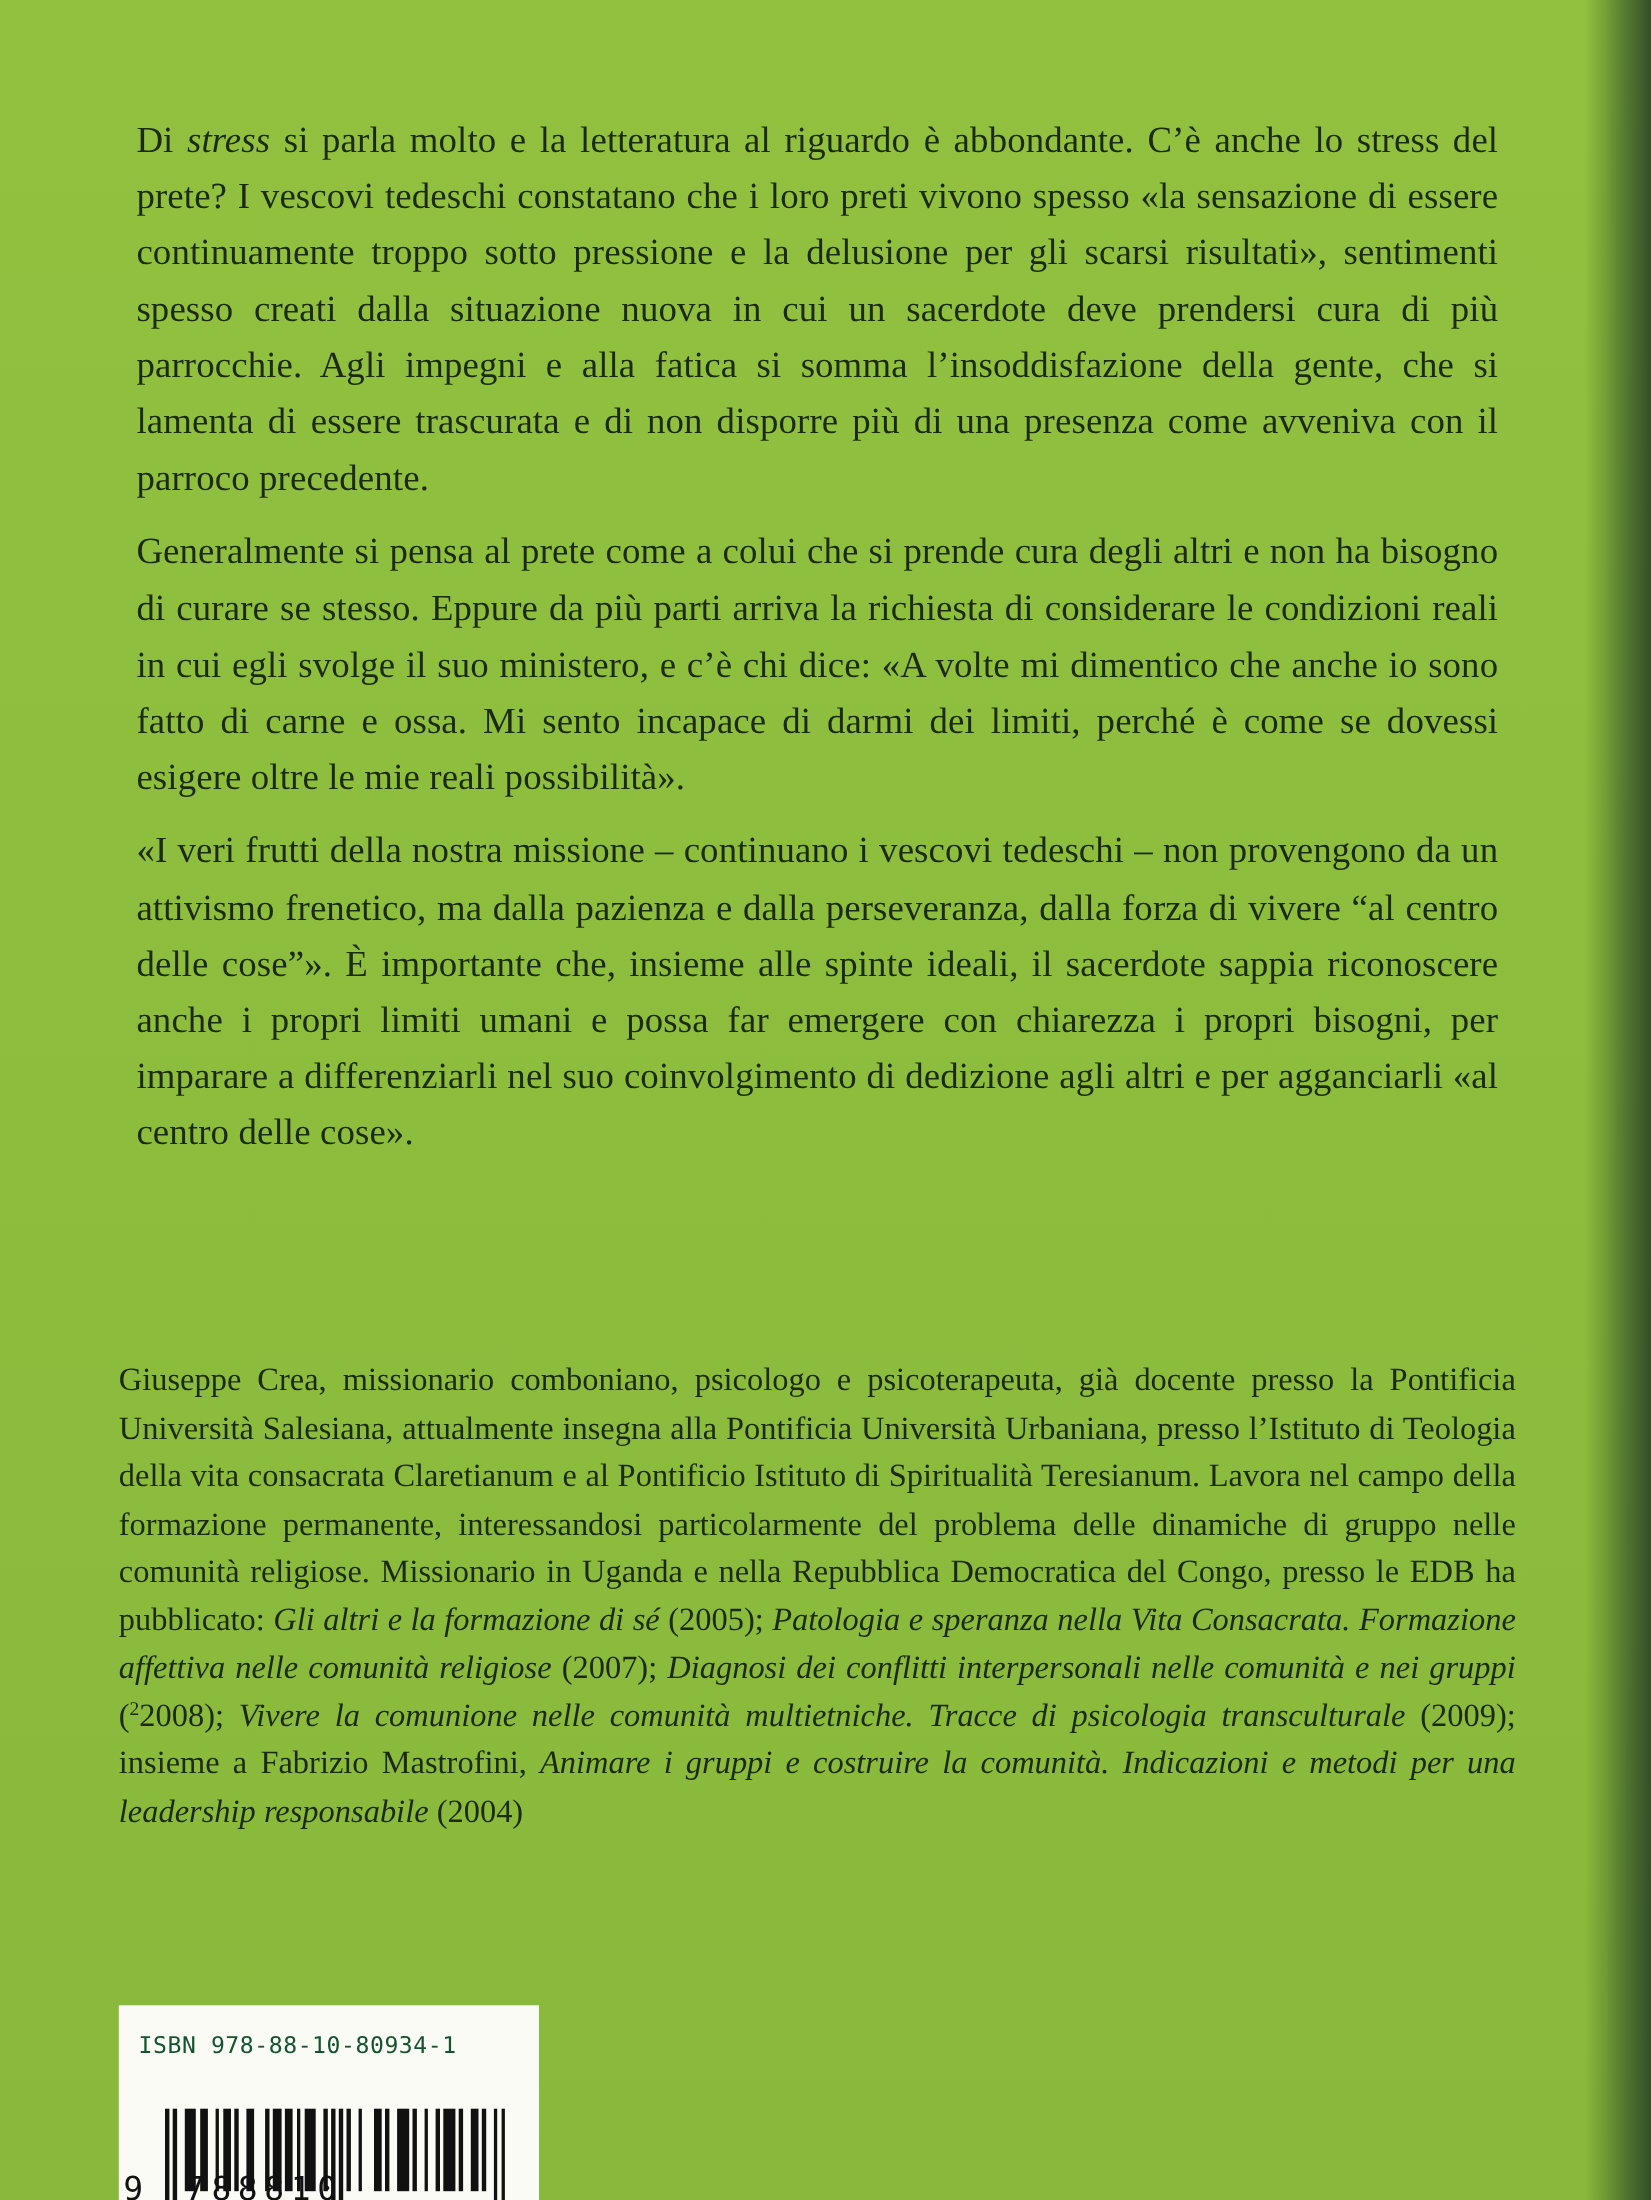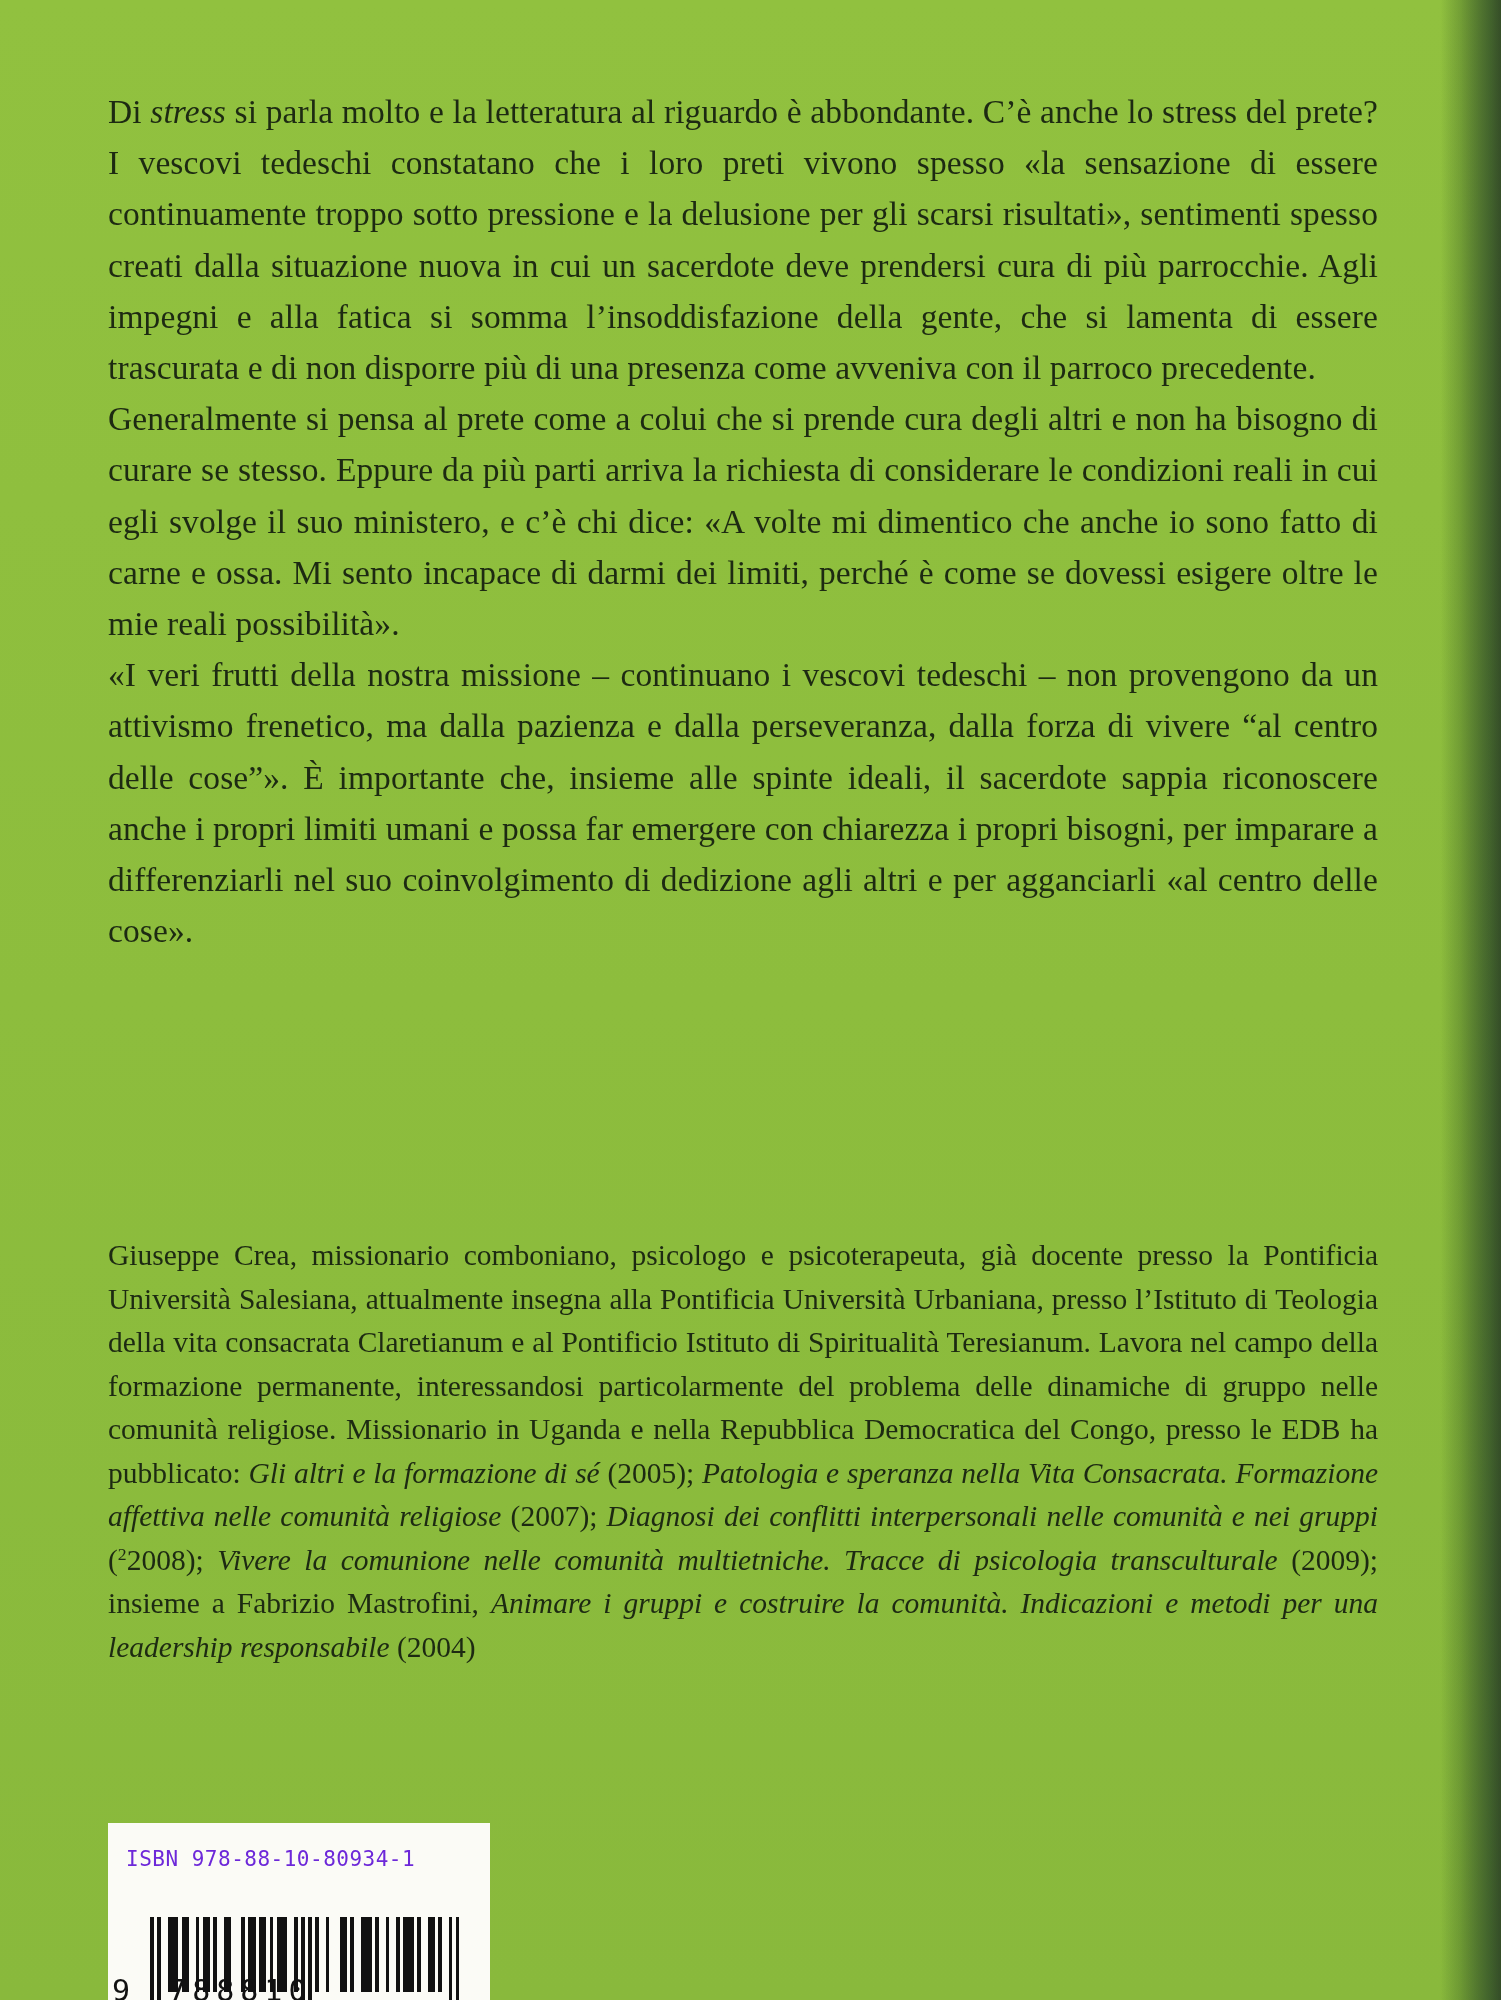--- a/index.html
+++ b/index.html
@@ -11,37 +11,37 @@
       linear-gradient(to bottom, #91c13f 0%, #8dbd3d 50%, #89b93c 100%);
     font-family: "Liberation Serif", "DejaVu Serif", serif;
     color: #1d2a12;
   }
   .book-back { position: absolute; inset: 0; }
   .blurb {
     position: absolute; left: 108px; top: 86px; width: 1270px;
     font-size: 33.5px; line-height: 51.2px; letter-spacing: 0.1px;
     text-align: justify;
   }
-  .blurb p { margin: 0; text-align: justify; text-align-last: left; }
+  .blurb p { margin: 16px; text-align: justify; text-align-last: left; }
   .bio {
     position: absolute; left: 108px; top: 1234px; width: 1270px;
     font-size: 29.5px; line-height: 43.5px;
     text-align: justify; text-align-last: left;
   }
   .bio p { margin: 0; }
   i { font-style: italic; }
   sup { font-size: 60%; line-height: 0; vertical-align: 0.55em; }
   .label {
     position: absolute; left: 108px; top: 1823px; width: 382px; height: 190px;
     background: #fbfbf6;
   }
   .isbn-text {
     position: absolute; left: 18px; top: 24px;
     font-family: "DejaVu Sans Mono", "Liberation Mono", monospace;
-    font-size: 21px; color: #6d28d9; letter-spacing: 0.5px;
+    font-size: 21px; color: #14532d; letter-spacing: 0.5px;
   }
   .barcode {
     position: absolute; left: 42px; top: 94px; width: 310px; height: 90px;
     display: flex; align-items: flex-start;
   }
   .bar { height: 75px; background: #111; flex: none; }
   .bar.guard { height: 90px; }
   .gap { flex: none; }
   .digits {
     position: absolute; left: 4px; top: 150px; width: 370px;

